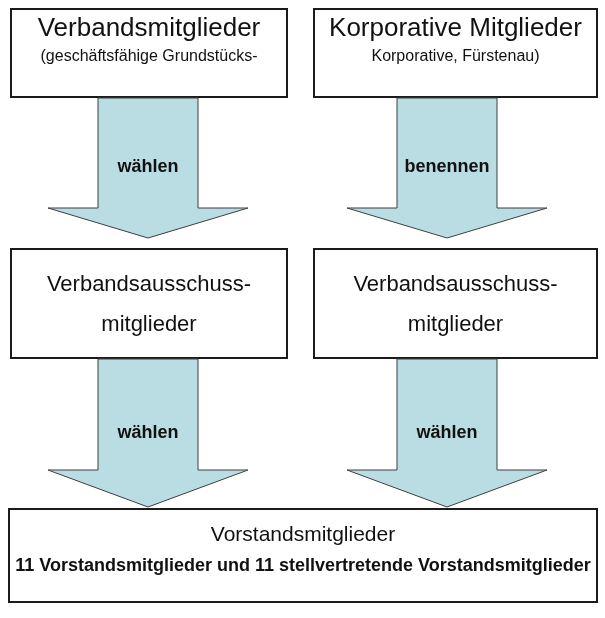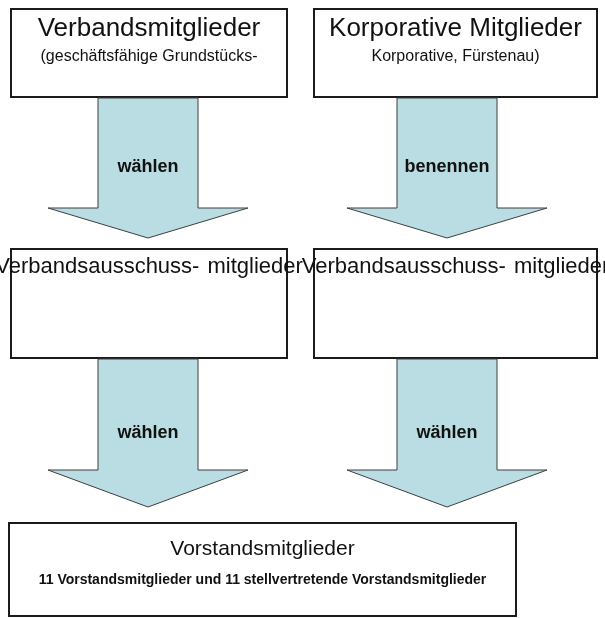--- a/index.html
+++ b/index.html
@@ -32,40 +32,40 @@
     font-weight: normal;
     white-space: nowrap;
   }
   .box-sub {
     font-size: 16px;
     line-height: 29px;
     white-space: nowrap;
   }
   .box-mid {
     display: flex;
-    flex-direction: row;
+    flex-direction: column;
     justify-content: center;
     gap: 8px;
   }
   .mid-line {
     font-size: 22px;
     line-height: 32px;
     white-space: nowrap;
   }
   .box-bottom {
     padding-top: 9px;
   }
   .bottom-title {
     font-size: 21px;
     line-height: 30px;
     margin-bottom: 7px;
     white-space: nowrap;
   }
   .bottom-sub {
-    font-size: 14px;
+    font-size: 18px;
     line-height: 19px;
     font-weight: bold;
     white-space: nowrap;
   }
   .arrow {
     position: absolute;
     overflow: visible;
   }
   .arrow polygon {
     stroke: #3f3f3f;
@@ -117,18 +117,18 @@
   <svg class="arrow" style="left:48px; top:359px;" width="200" height="148" viewBox="0 0 200 148">
     <polygon points="50,0 150,0 150,111 200,111 100,148 0,111 50,111" fill="#b9dde2"></polygon>
     <text x="100" y="79" text-anchor="middle">wählen</text>
   </svg>
 
   <svg class="arrow" style="left:347px; top:359px;" width="200" height="148" viewBox="0 0 200 148">
     <polygon points="50,0 150,0 150,111 200,111 100,148 0,111 50,111" fill="#b9dde2"></polygon>
     <text x="100" y="79" text-anchor="middle">wählen</text>
   </svg>
 
-  <div class="box box-bottom" style="left:8px; top:522px; width:509px; height:95px;">
+  <div class="box box-bottom" style="left:8px; top:508px; width:590px; height:95px;">
     <div class="bottom-title">Vorstandsmitglieder</div>
     <div class="bottom-sub">11 Vorstandsmitglieder und 11 stellvertretende Vorstandsmitglieder</div>
   </div>
 
 </div>
 
 </body></html>

